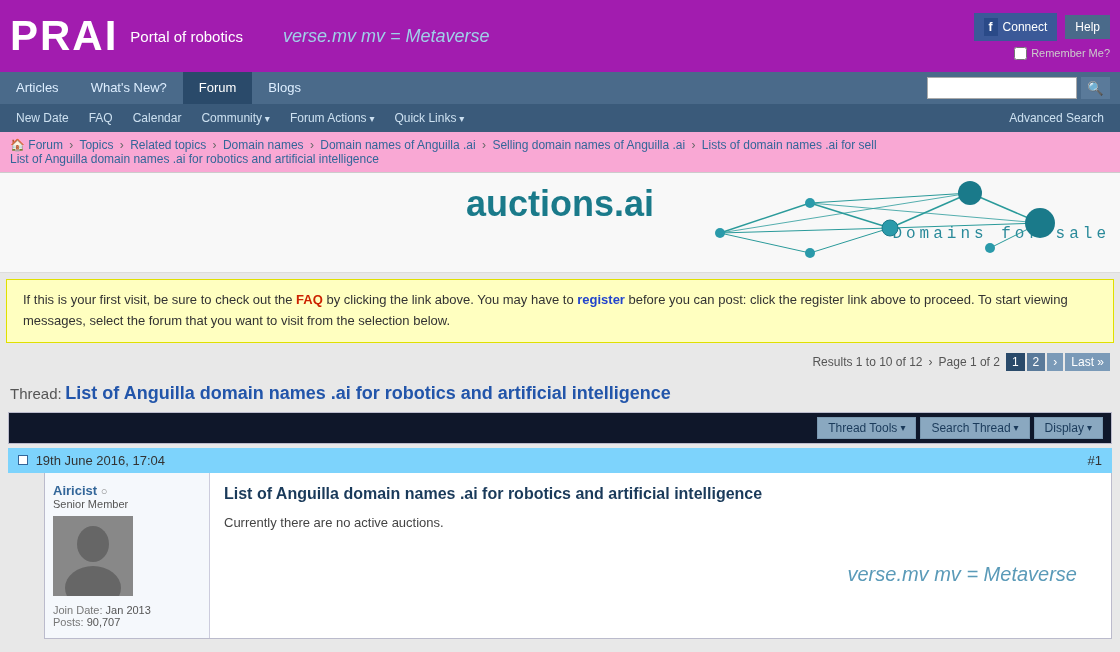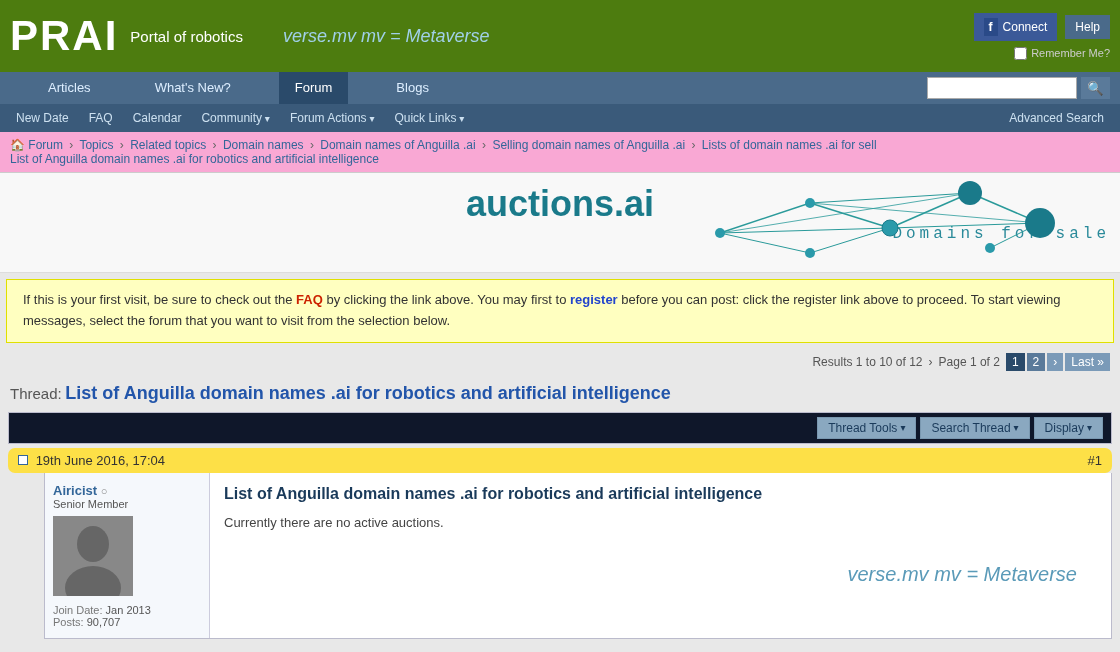--- a/index.html
+++ b/index.html
@@ -1,37 +1,37 @@
 <!DOCTYPE html>
 <html><head>
   <meta charset="utf-8">
   <style>
     * { margin: 0; padding: 0; box-sizing: border-box; }
     body { font-family: Arial, sans-serif; font-size: 13px; background: #e8e8e8; color: #333; width: 1120px; }
 
     
-    #header { background: #4d7c0f; display: flex; align-items: center; padding: 8px 10px; height: 72px; }
+    #header { background: #a21caf; display: flex; align-items: center; padding: 8px 10px; height: 72px; }
     #logo-block { display: flex; align-items: center; gap: 12px; }
     #logo-text { color: white; font-size: 42px; font-weight: bold; font-family: Arial Black, sans-serif; letter-spacing: 2px; }
     #logo-desc { color: white; font-size: 15px; line-height: 1.4; }
     #tagline { color: #a0d0e8; font-size: 18px; font-style: italic; margin-left: 40px; }
     #header-right { margin-left: auto; display: flex; flex-direction: column; align-items: flex-end; gap: 6px; }
     #fb-connect { background: #3b5998; color: white; padding: 5px 10px; border: none; cursor: pointer; font-size: 12px; display: flex; align-items: center; gap: 5px; }
     #fb-connect .fb-f { background: #2a4a88; padding: 2px 5px; font-weight: bold; }
     #login-bar { display: flex; align-items: center; gap: 4px; }
     #login-bar input { padding: 3px 5px; font-size: 12px; border: 1px solid #aaa; height: 24px; }
     #login-bar input[type=text] { width: 100px; }
     #login-bar input[type=password] { width: 90px; }
     #login-btn { background: #5a7a9a; color: white; border: none; padding: 3px 10px; cursor: pointer; font-size: 12px; height: 24px; }
     #help-btn { background: #4a6a8a; color: white; border: none; padding: 3px 10px; cursor: pointer; font-size: 12px; height: 24px; }
     #remember { display: flex; align-items: center; gap: 4px; color: #ccc; font-size: 11px; }
 
     
     #nav-top { background: #4a6a8a; display: flex; align-items: center; height: 32px; }
-    #nav-top a { color: #ddeeff; text-decoration: none; padding: 0 16px; font-size: 13px; line-height: 32px; display: block; margin-left: 32px; }
+    #nav-top a { color: #ddeeff; text-decoration: none; padding: 0 16px; font-size: 13px; line-height: 32px; display: block; }
     #nav-top .forum-tab { background: #2a4a6a; color: white; }
     #search-top { margin-left: auto; display: flex; align-items: center; padding-right: 10px; gap: 4px; }
     #search-top input { padding: 2px 6px; font-size: 12px; border: 1px solid #aaa; width: 150px; height: 22px; }
     #search-top button { background: #5a7a9a; border: none; color: white; padding: 2px 6px; cursor: pointer; height: 22px; }
 
     
     #nav-bottom { background: #3a5a7a; display: flex; align-items: center; height: 28px; padding: 0 6px; }
     #nav-bottom a { color: #cce0f0; text-decoration: none; padding: 0 10px; font-size: 12px; line-height: 28px; display: block; }
     #nav-bottom .dropdown { position: relative; display: inline-block; }
     #nav-bottom .dropdown span { color: #cce0f0; padding: 0 10px; font-size: 12px; line-height: 28px; cursor: pointer; }
@@ -66,21 +66,21 @@
     #thread-title-bar .thread-label { color: #555; font-size: 15px; font-weight: normal; }
     #thread-title-bar .thread-name { color: #2255aa; font-size: 18px; font-weight: bold; }
 
     
     #thread-toolbar { background: #0f172a; border: 1px solid #bbc; padding: 4px 8px; display: flex; justify-content: flex-end; align-items: center; gap: 4px; margin: 0 8px; }
     .tool-btn { background: #8aa8c0; color: #1a3a5a; border: 1px solid #7a98b0; padding: 3px 10px; font-size: 12px; cursor: pointer; display: flex; align-items: center; gap: 3px; }
     .tool-btn:after { content: '▾'; font-size: 10px; }
 
     
     #posts-area { margin: 4px 8px; }
-    #post-header { background: #fde047; padding: 5px 10px; display: flex; align-items: center; justify-content: space-between; border-radius: 7px; }
+    #post-header { background: #7dd3fc; padding: 5px 10px; display: flex; align-items: center; justify-content: space-between; }
     #post-date-icon { display: inline-block; width: 10px; height: 10px; border: 1px solid #336699; background: white; margin-right: 4px; }
 
     #post-body { display: flex; border: 1px solid #bbc; border-top: none; background: white; margin-left: 36px; }
     #user-col { width: 165px; min-width: 165px; border-right: 1px solid #ccd; padding: 10px 8px; background: #f5f8fc; }
     #user-col .username { color: #336699; font-size: 13px; font-weight: bold; }
     #user-col .user-status { color: #888; font-size: 11px; }
     #user-col .user-title { color: #555; font-size: 11px; margin-bottom: 6px; }
     #user-avatar { width: 80px; height: 80px; background: #aaa; overflow: hidden; margin: 6px 0; display: flex; align-items: center; justify-content: center; }
     #user-meta { font-size: 11px; color: #555; margin-top: 8px; }
     #user-meta .label { color: #777; }
@@ -186,21 +186,21 @@
     <circle cx="350" cy="50" r="15" fill="#1a7a8a"></circle>
     <circle cx="200" cy="55" r="8" fill="#2a9aaa" stroke="#1a7a8a" stroke-width="1"></circle>
     <circle cx="120" cy="30" r="5" fill="#2a9aaa"></circle>
     <circle cx="30" cy="60" r="5" fill="#2a9aaa"></circle>
     <circle cx="120" cy="80" r="5" fill="#2a9aaa"></circle>
     <circle cx="300" cy="75" r="5" fill="#2a9aaa"></circle>
   </svg>
 </div>
 
 <div id="notice">
-  <span>If this is your first visit, be sure to check out the </span><a href="#" class="faq">FAQ</a><span> by clicking the link above. You may first to </span><a href="#" class="register">register</a><span> before you can post: click the register link above to proceed. To start viewing messages, select the forum that you want to visit from the selection below.</span>
+  <span>If this is your first visit, be sure to check out the </span><a href="#" class="faq">FAQ</a><span> by clicking the link above. You may have to </span><a href="#" class="register">register</a><span> before you can post: click the register link above to proceed. To start viewing messages, select the forum that you want to visit from the selection below.</span>
 </div>
 
 <div id="results-bar">
   <span>Results 1 to 10 of 12</span>
   <span>›</span>
   <span>Page 1 of 2</span>
   <div class="page-nav">
     <button class="page-btn active">1</button>
     <button class="page-btn">2</button>
     <button class="page-btn nav">›</button>

